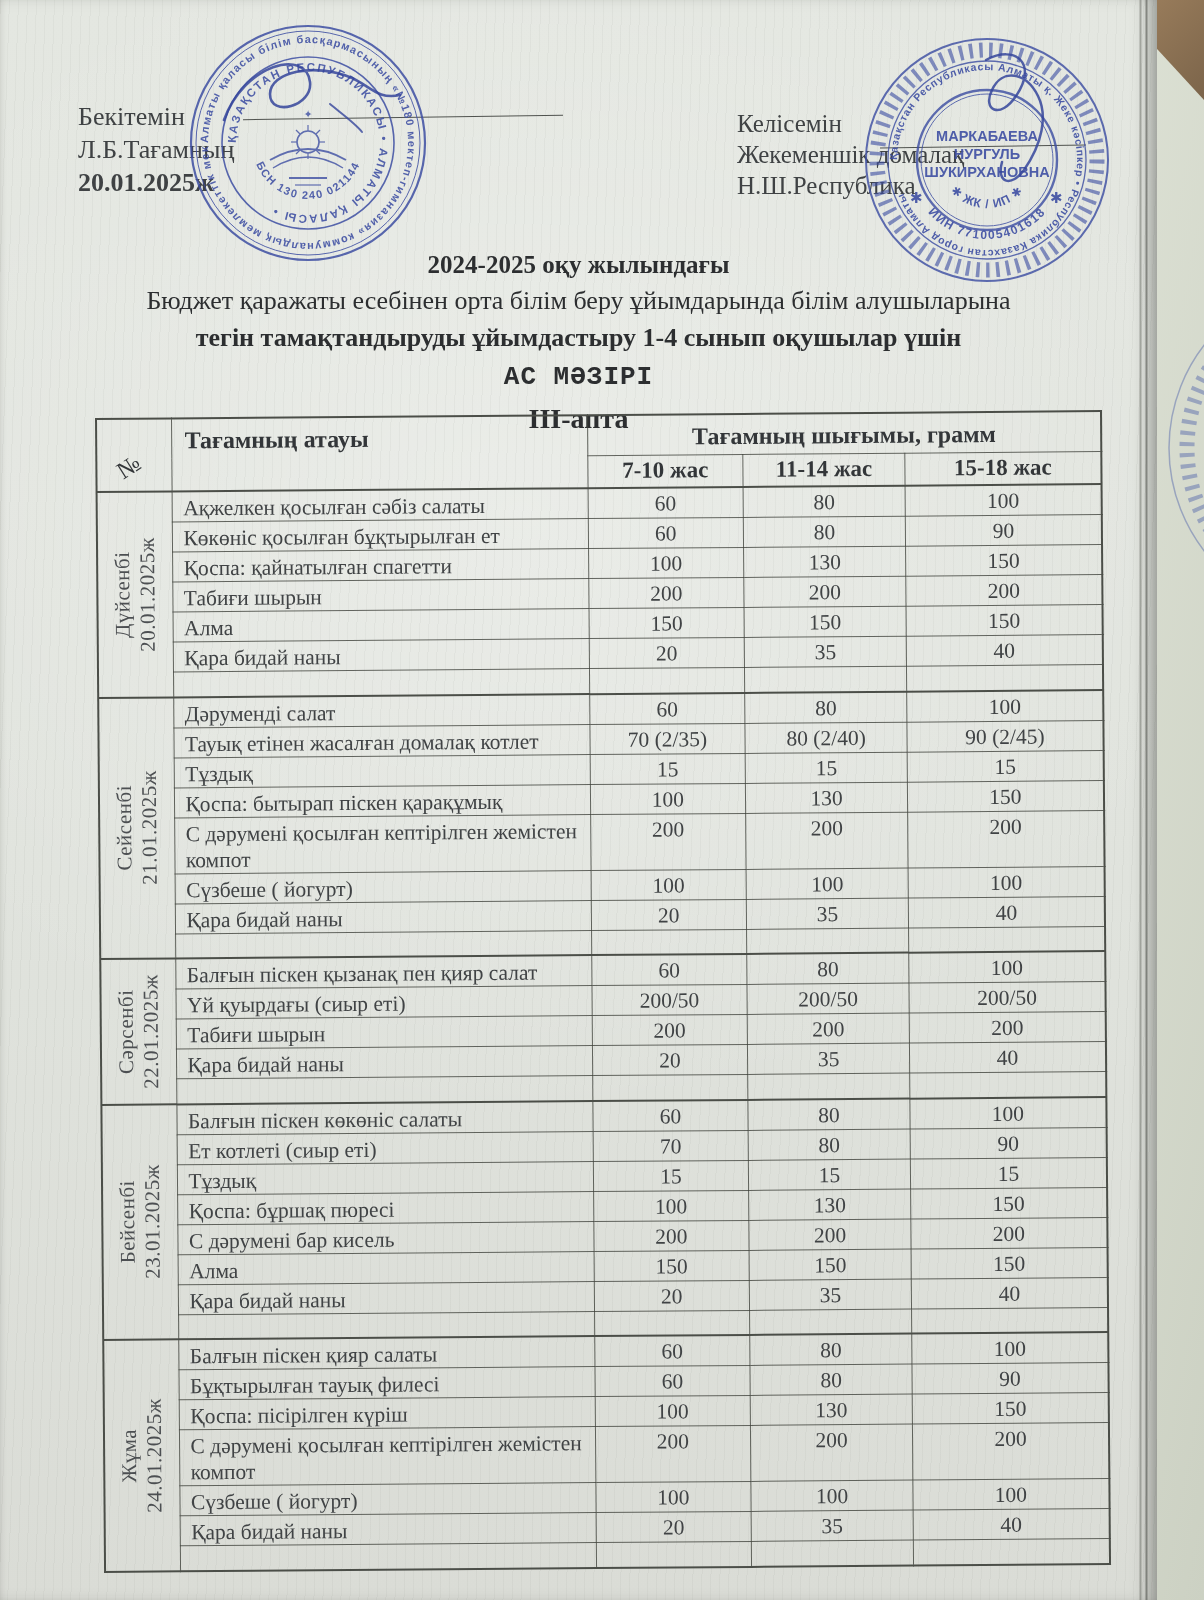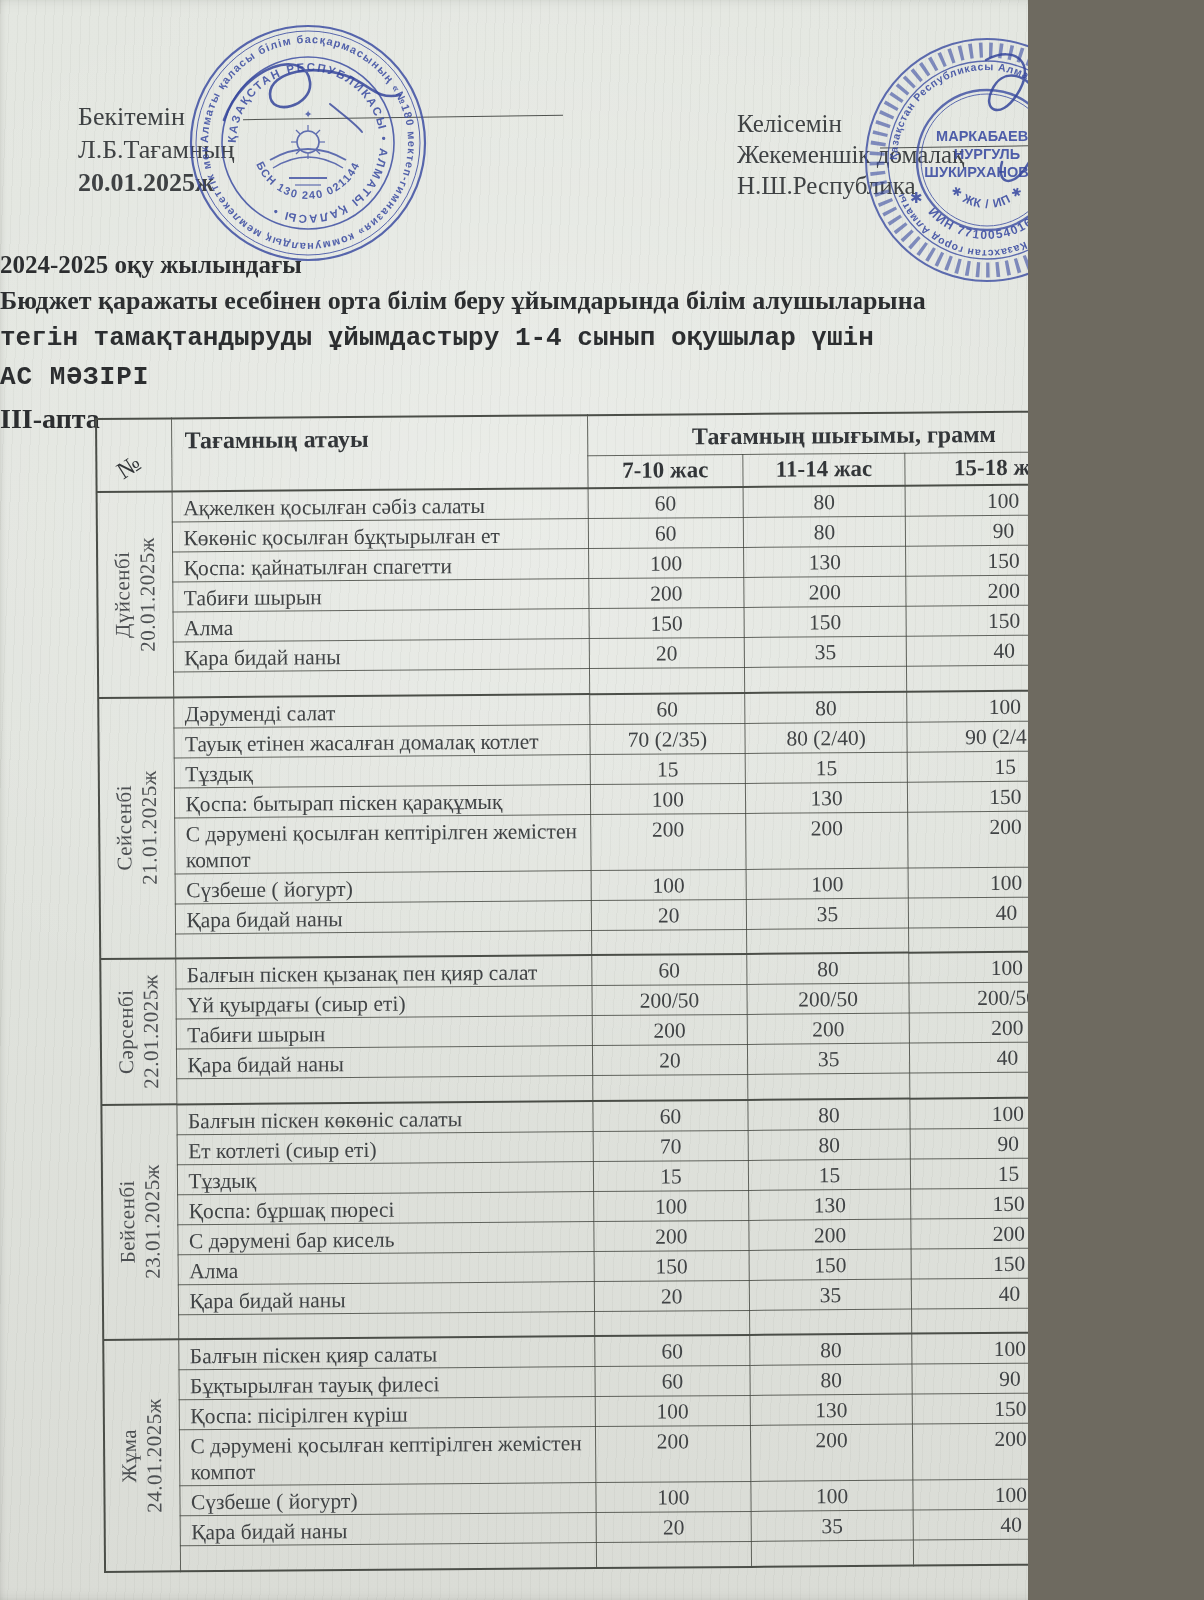--- a/index.html
+++ b/index.html
@@ -5,21 +5,21 @@
   :root{
     --stamp-blue:#3e4fa3;
     --sig-blue:#35459b;
     --paper:#e1e4de;
     --ink:#3f4244;
     --title-ink:#2c2e30;
     --line:#5c5f58;
   }
   *{margin:0;padding:0;box-sizing:border-box;}
   body{background:#6e6a60;font-family:"Liberation Serif","DejaVu Serif",serif;}
-  #photo{position:relative;width:1028px;height:1600px;overflow:hidden;
+  #photo{position:relative;width:1204px;height:1600px;overflow:hidden;
     background:linear-gradient(100deg,#d8dccf 0%,#ccd1c3 38%,#e3e7db 66%,#ccd1c3 100%);}
   
   .backdrop-corner{position:absolute;left:1112px;top:0;width:92px;height:100px;
     clip-path:polygon(0 0,100% 0,100% 100%);
     background:linear-gradient(135deg,#a0825f,#7b644a);}
   
   .sleeve-stamp{position:absolute;left:1150px;top:238px;}
   
   .paper{position:absolute;left:0;top:0;width:1157px;height:1600px;
     background:
@@ -32,24 +32,24 @@
     background:repeating-linear-gradient(90deg, transparent 0 3px, rgba(95,97,90,0.45) 4px 5px,
       transparent 6px 9px, rgba(62,64,58,0.5) 10px 11px, transparent 12px 21px);}
   
   .approve{position:absolute;color:var(--ink);font-size:26px;line-height:33px;}
   .approve.left{left:78px;top:100px;}
   .approve.right{left:737px;top:108px;font-size:25px;line-height:31px;}
   .sig-line{position:absolute;border-top:1.6px solid #50534f;}
   .sig-line.l1{left:243px;top:117px;width:320px;transform:rotate(-0.8deg);}
   .sig-line.l2{left:880px;top:146px;width:206px;transform:rotate(-0.9deg);}
   
-  .titleblock{position:absolute;left:0;top:251px;width:1157px;color:var(--title-ink);}
+  .titleblock{position:absolute;left:0;top:251px;width:1157px;text-align:center;color:var(--title-ink);}
   .titleblock .t1{font-size:25px;font-weight:bold;margin-bottom:7px;}
-  .titleblock .t2{font-size:26px;font-weight:bold;}
-  .titleblock .t3{font-size:26px;font-weight:bold;margin-top:7px;font-family:Liberation Mono, monospace;}
+  .titleblock .t2{font-size:26px;font-weight:normal;}
+  .titleblock .t3{font-size:26px;font-weight:bold;margin-top:7px;}
   .titleblock .t4{font-size:26px;font-weight:bold;margin-top:9px;letter-spacing:1px;font-family:Liberation Mono, monospace;}
   .titleblock .t5{font-size:28px;font-weight:bold;margin-top:11px;}
   
   table.menu{position:absolute;left:95px;top:418px;width:1007px;border-collapse:collapse;
     transform:rotate(-0.45deg);transform-origin:0 0;color:#404345;}
   table.menu{border:2.4px solid #4b4e48;}
   .menu th,.menu td{border:1.4px solid rgba(60,63,56,0.78);}
   .menu thead th{font-weight:bold;color:#333639;}
   .menu th.no-h{vertical-align:bottom;text-align:left;padding:0 0 10px 20px;}
   .menu th.no-h span{display:inline-block;transform:rotate(-32deg);font-size:24px;font-weight:normal;}

